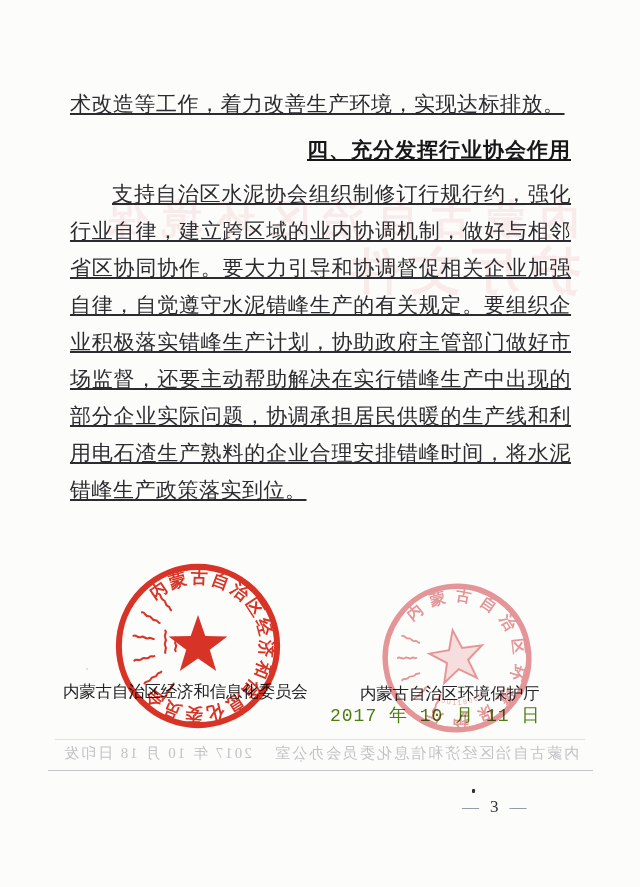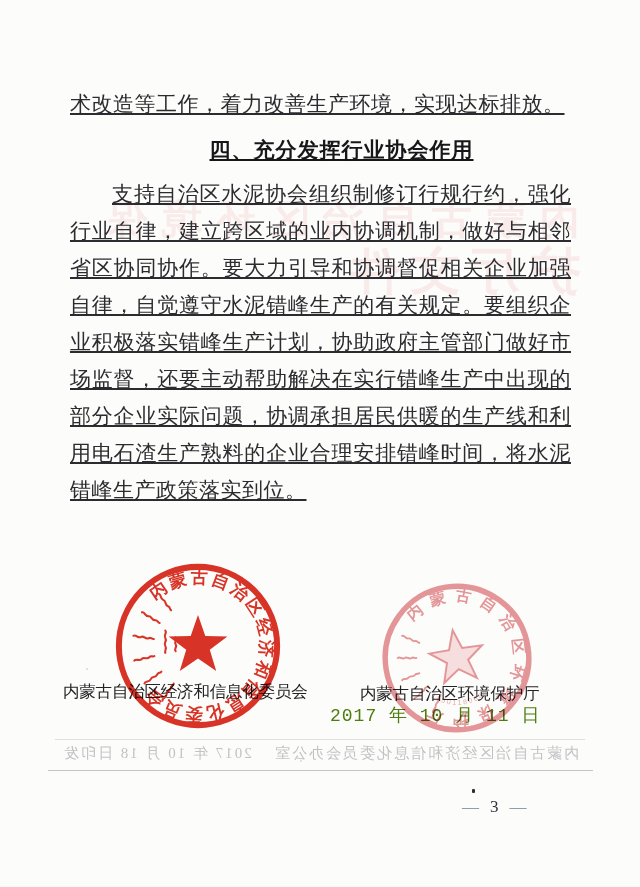--- a/index.html
+++ b/index.html
@@ -15,21 +15,21 @@
     position:absolute;left:62px;top:78px;width:517px;
     font-size:21px;line-height:37px;letter-spacing:.5px;
     color:#2b2b30;text-align:justify;
   }
   .doc-body p{margin:8px;text-decoration:underline;}
   .indent{text-indent:2em;}
   .sec-heading{
     margin:0;text-indent:2em;
     font-family:"Liberation Sans","DejaVu Sans",sans-serif;
     font-weight:bold;color:#17171a;font-size:21px;line-height:37px;
-    letter-spacing:1px;text-align:center;
+    letter-spacing:1px;text-align:right;
   }
   
   .bleed-big{
     position:absolute;left:62px;width:517px;
     transform:scaleX(-1);
     font-family:"Liberation Sans","DejaVu Sans",sans-serif;
     font-weight:bold;color:rgba(228,148,158,0.16);
     pointer-events:none;white-space:nowrap;
   }
   .bleed-big.l1{top:192px;font-size:40px;letter-spacing:14px;}

